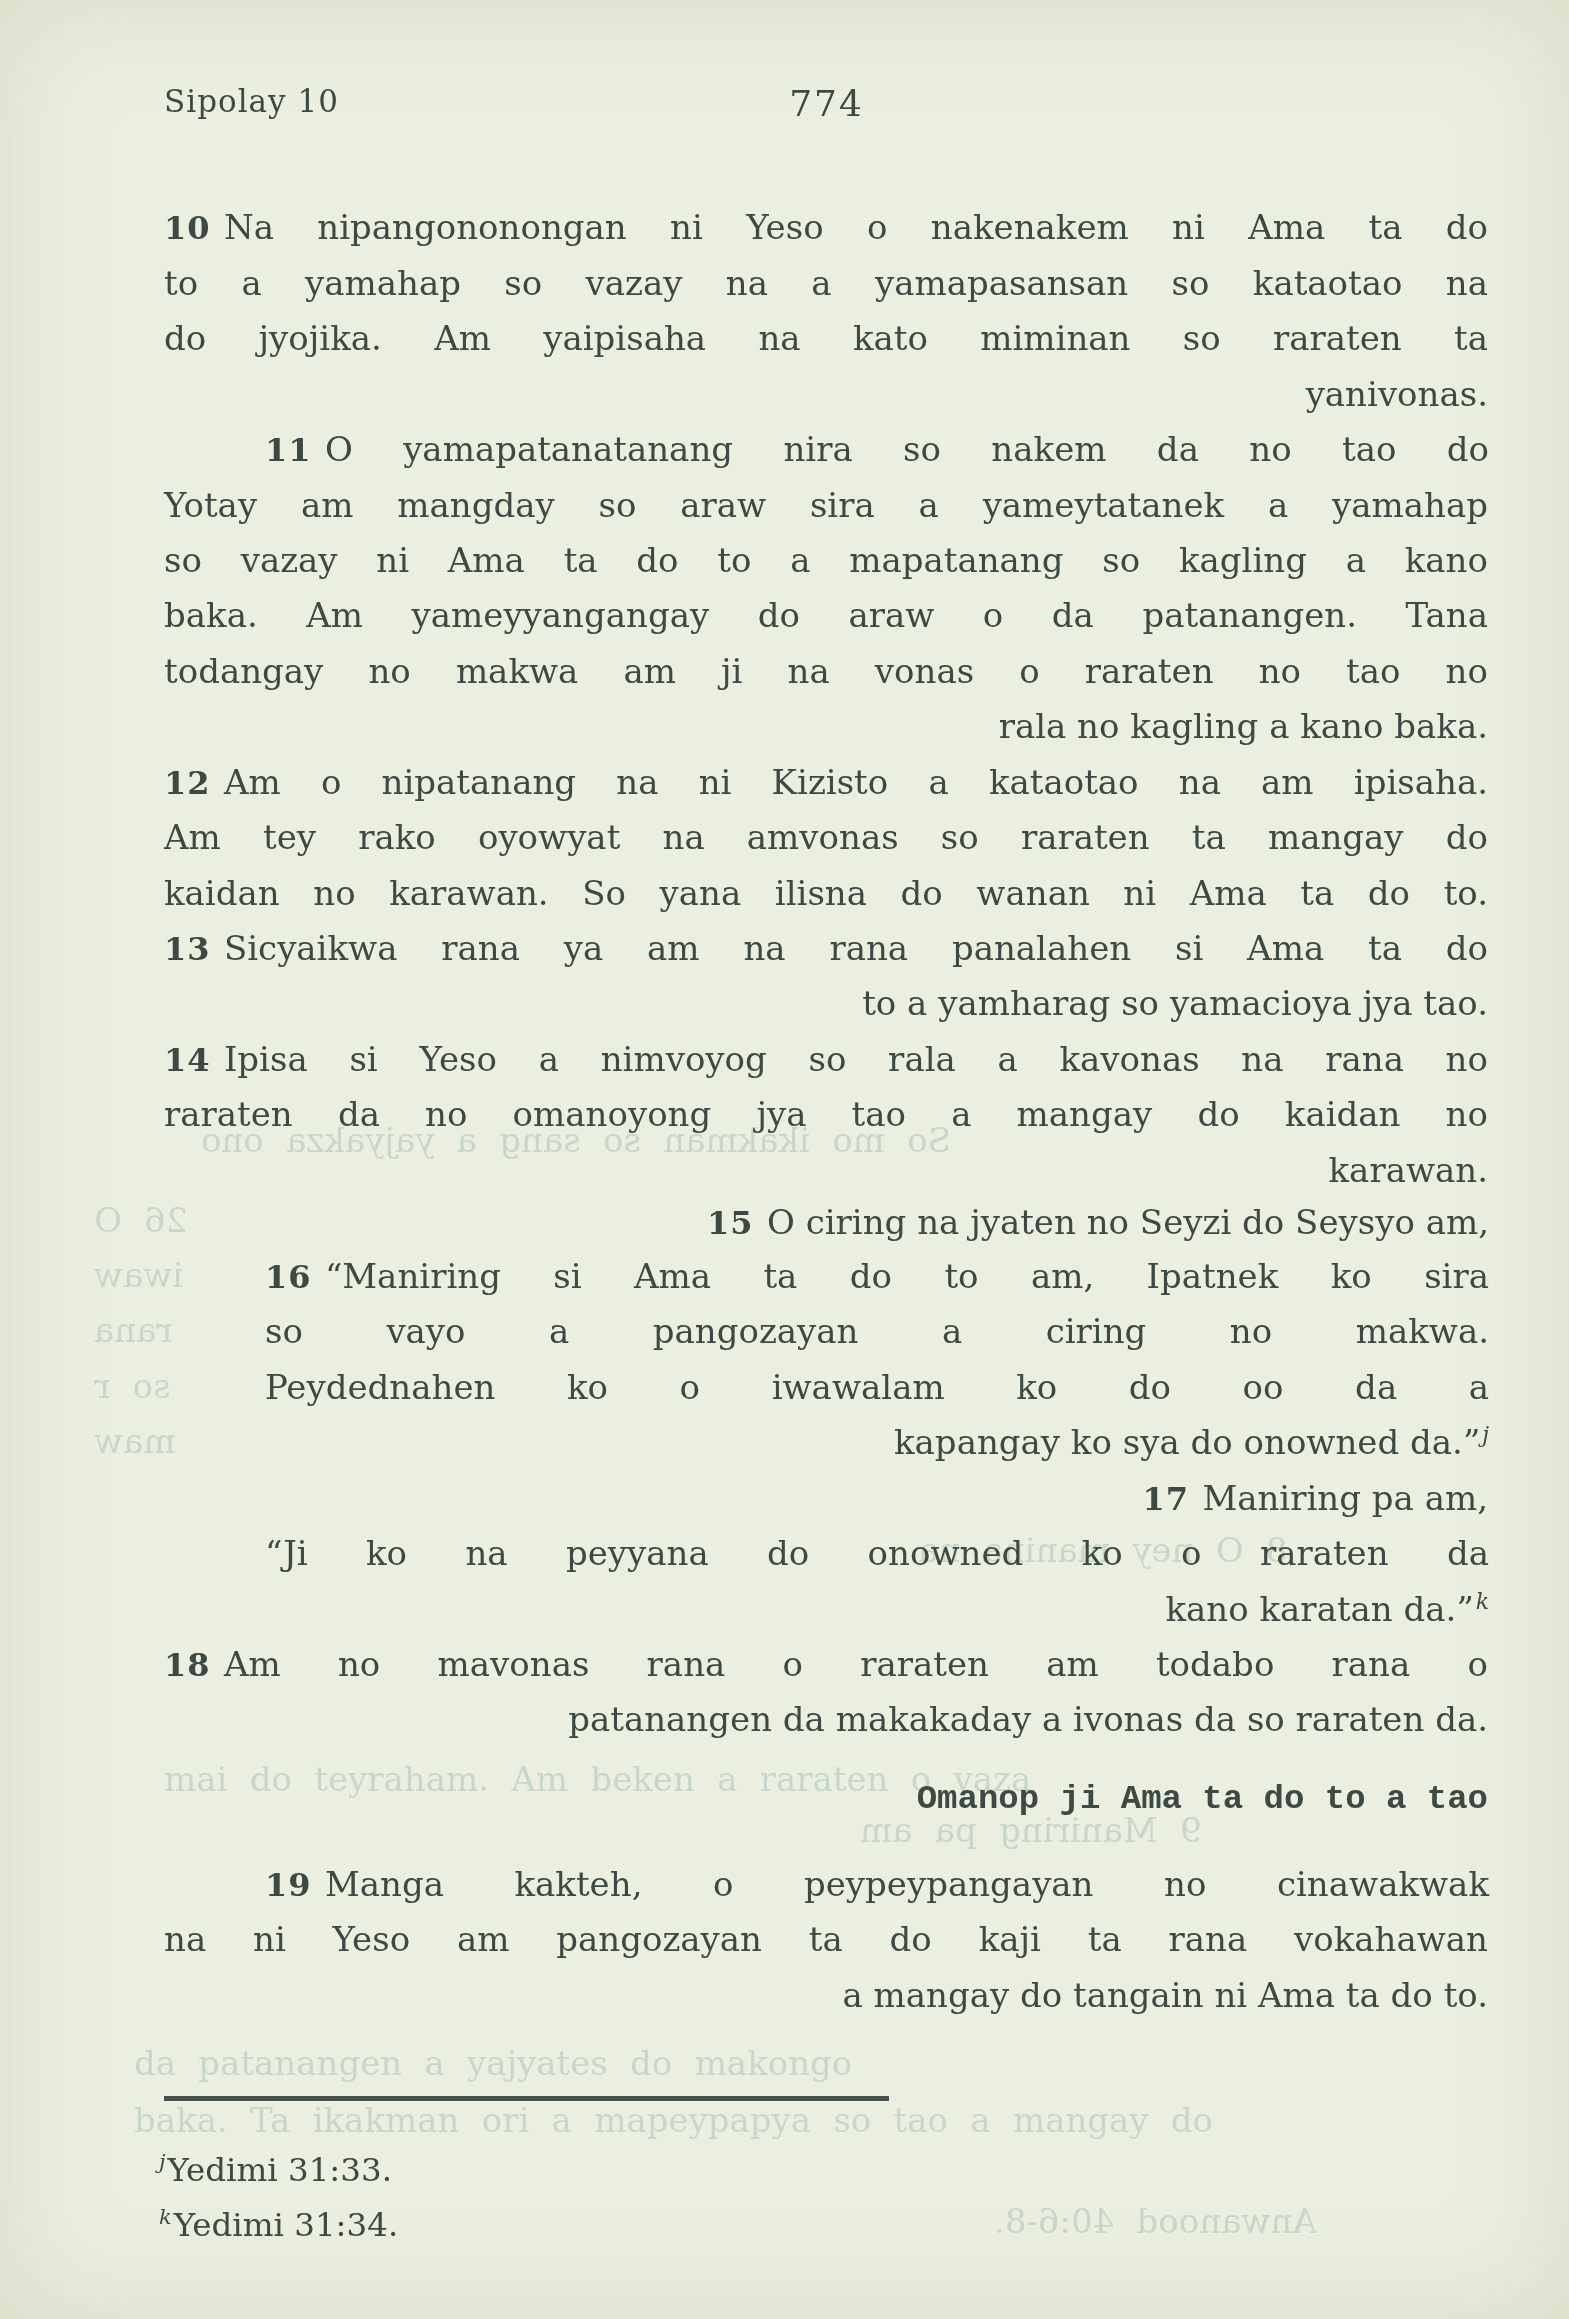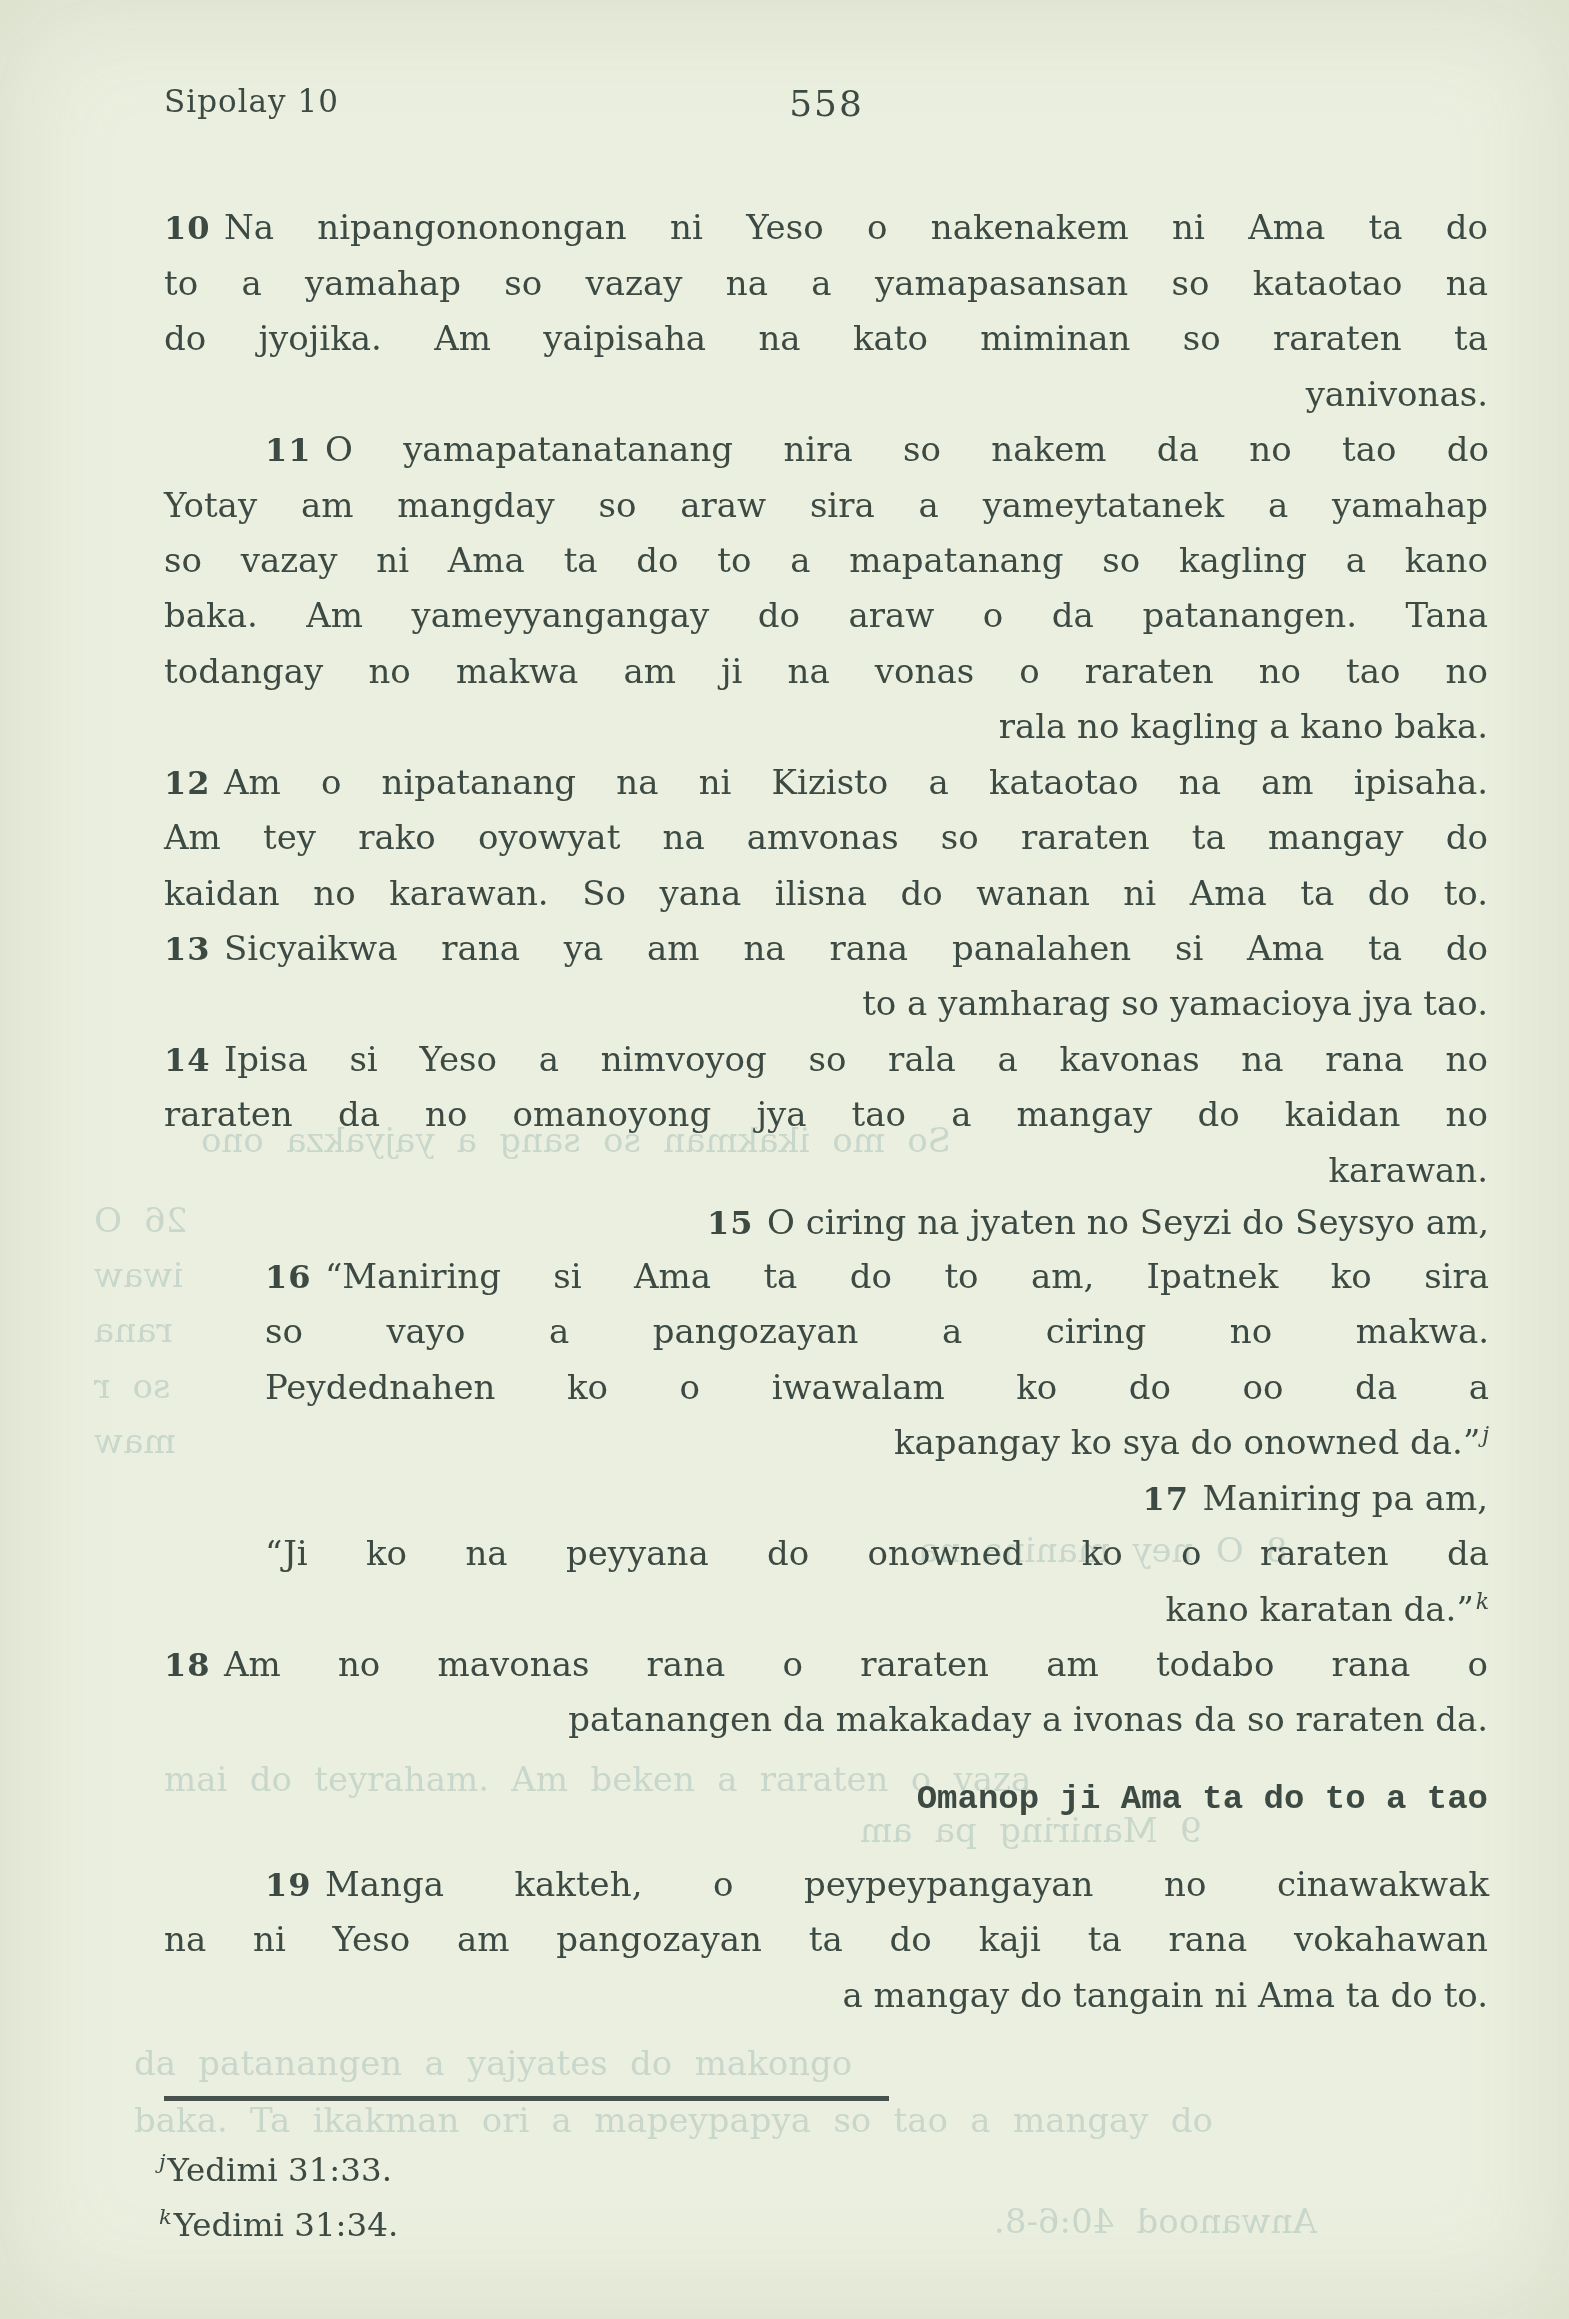--- a/index.html
+++ b/index.html
@@ -35,21 +35,21 @@
     white-space:nowrap;word-spacing:11.5px;
     pointer-events:none;
   }
   .ghost.mir{transform:scaleX(-1);transform-origin:center;}
 </style>
 </head>
 <body>
 
 <div class="page">
   <div class="hdr-left">Sipolay 10</div>
-  <div class="hdr-page">558</div>
+  <div class="hdr-page">774</div>
 
   <div id="ghost-layer">
       <div class="ghost mir" style="left: 201px; top: 1123px;">So mo ikakman so sang a yajyakza ono</div>
       <div class="ghost mir" style="left: 94px; top: 1203px;">26 O</div>
       <div class="ghost mir" style="left: 94px; top: 1258px;">iwaw</div>
       <div class="ghost mir" style="left: 94px; top: 1313px;">rana</div>
       <div class="ghost mir" style="left: 94px; top: 1369px;">so r</div>
       <div class="ghost mir" style="left: 94px; top: 1424px;">maw</div>
       <div class="ghost mir" style="left: 918px; top: 1533px;">8 O ney manina na</div>
       <div class="ghost" style="left: 164px; top: 1762px;">mai do teyraham. Am beken a raraten o vaza</div>

